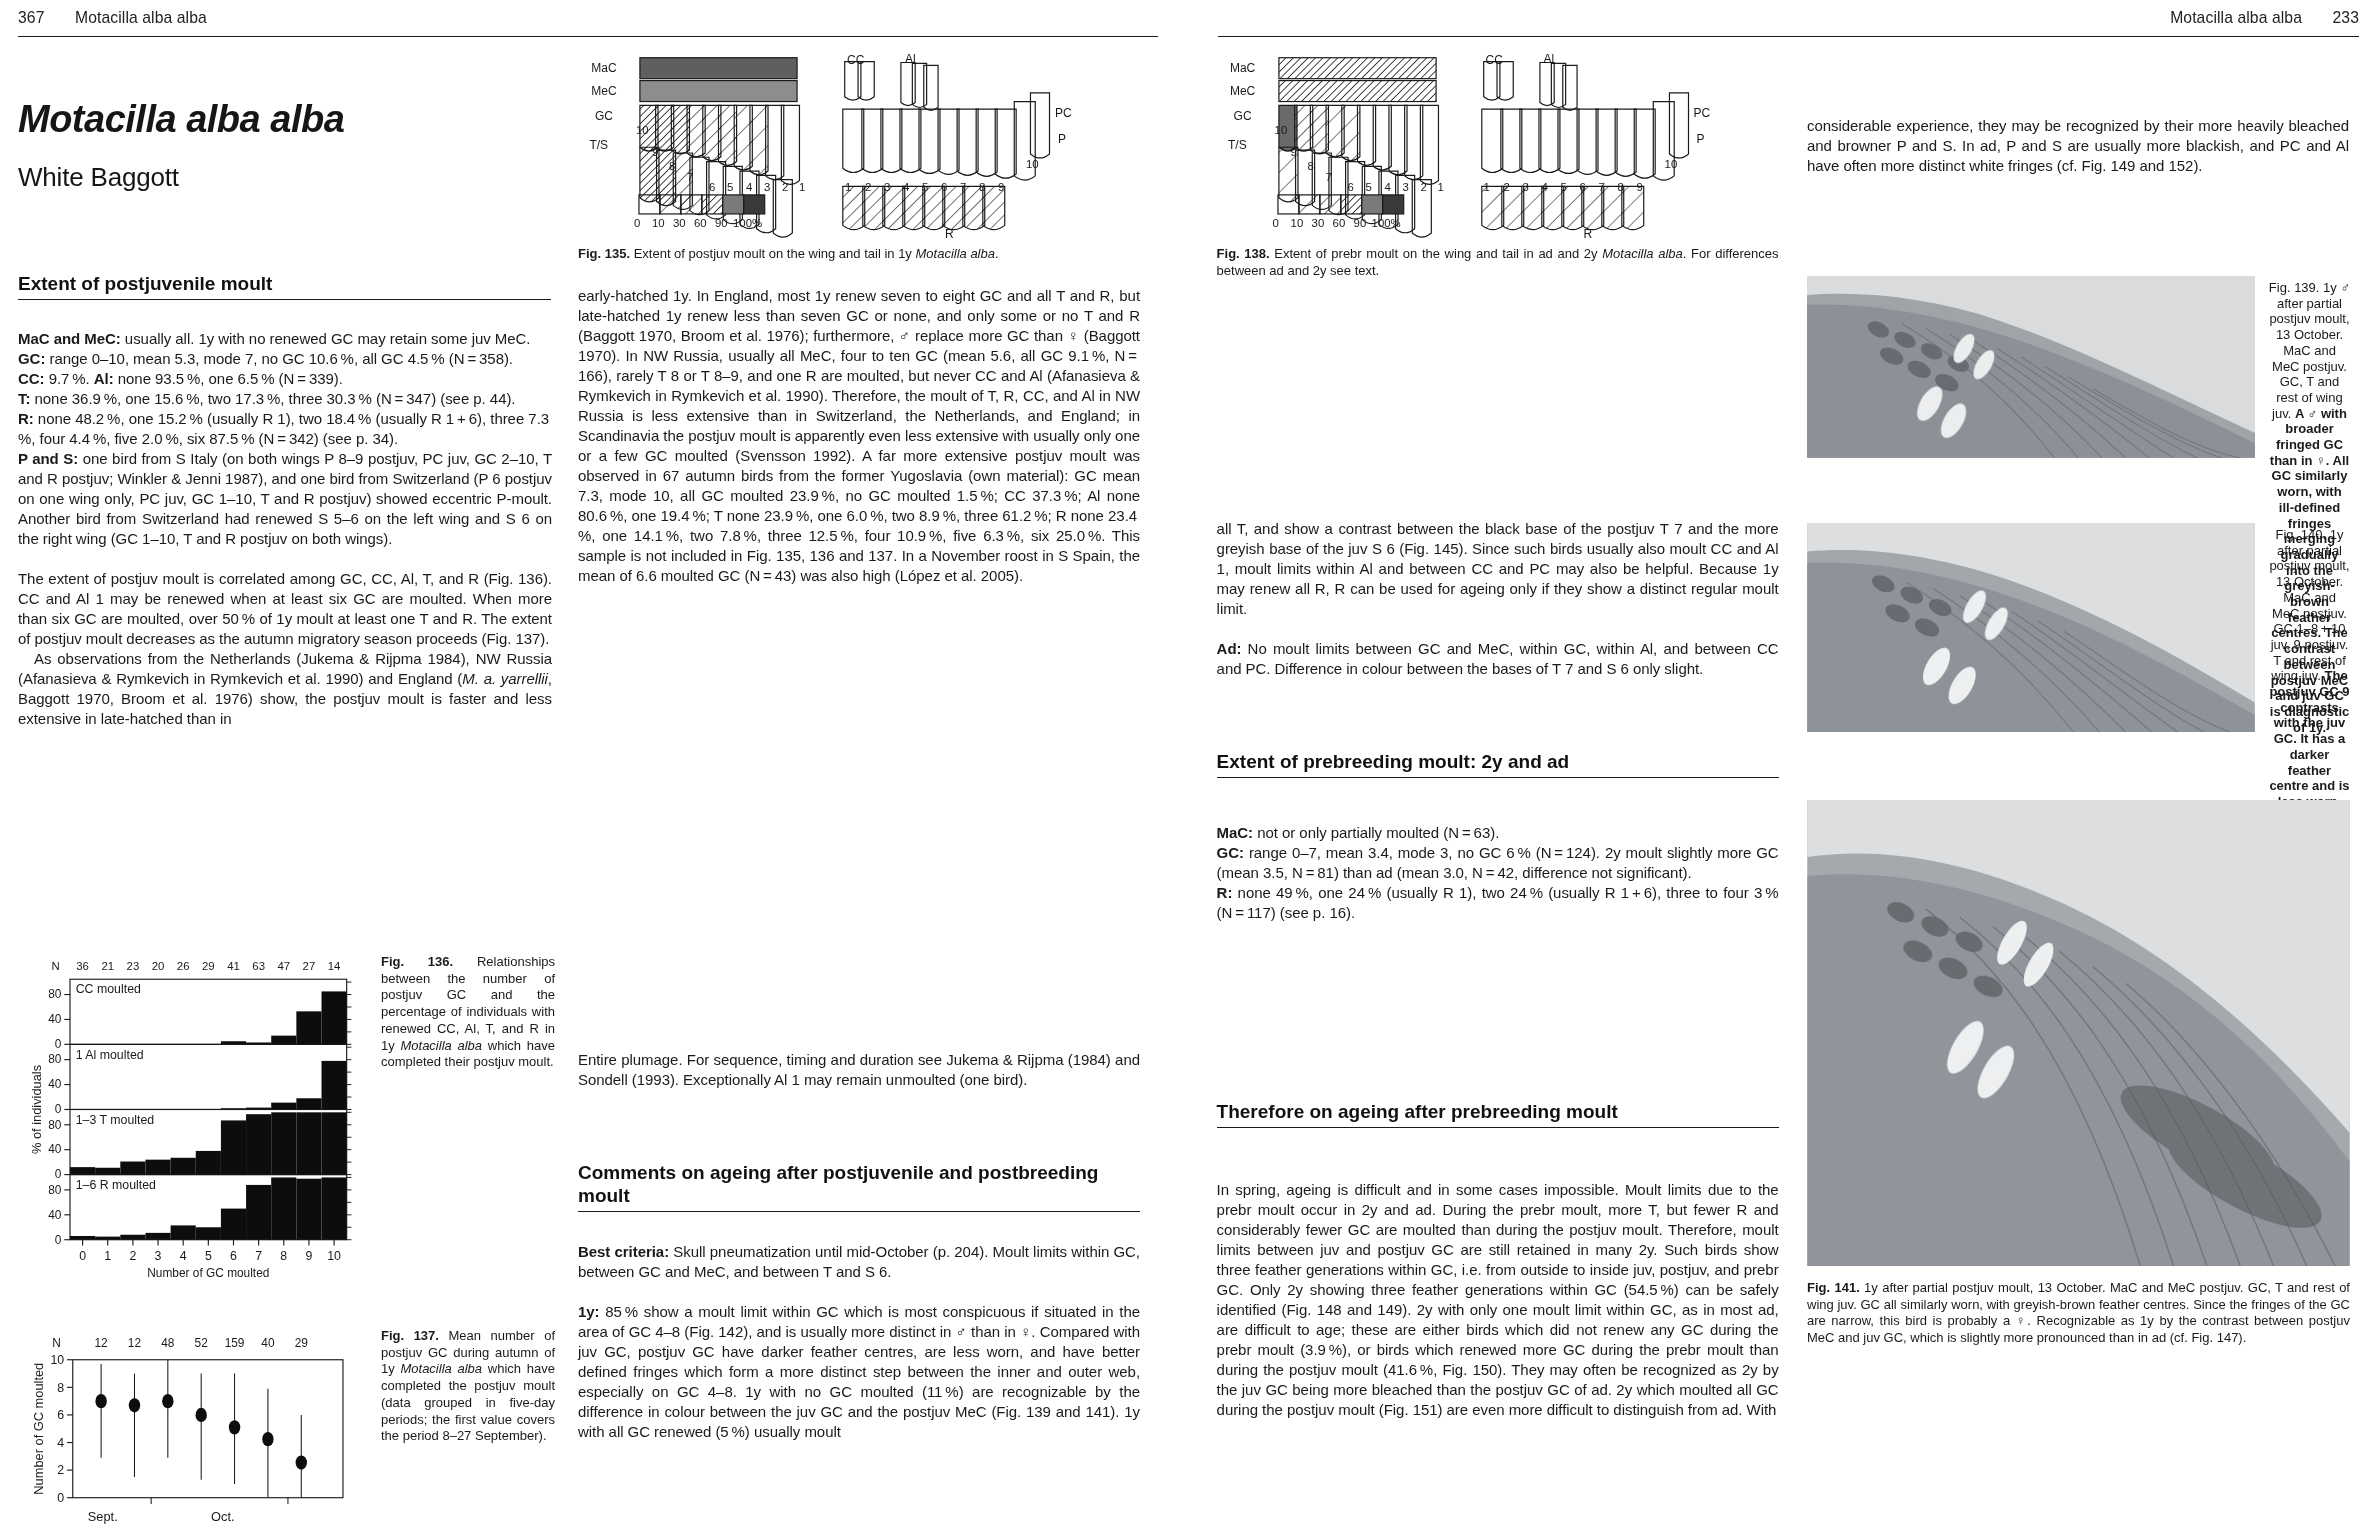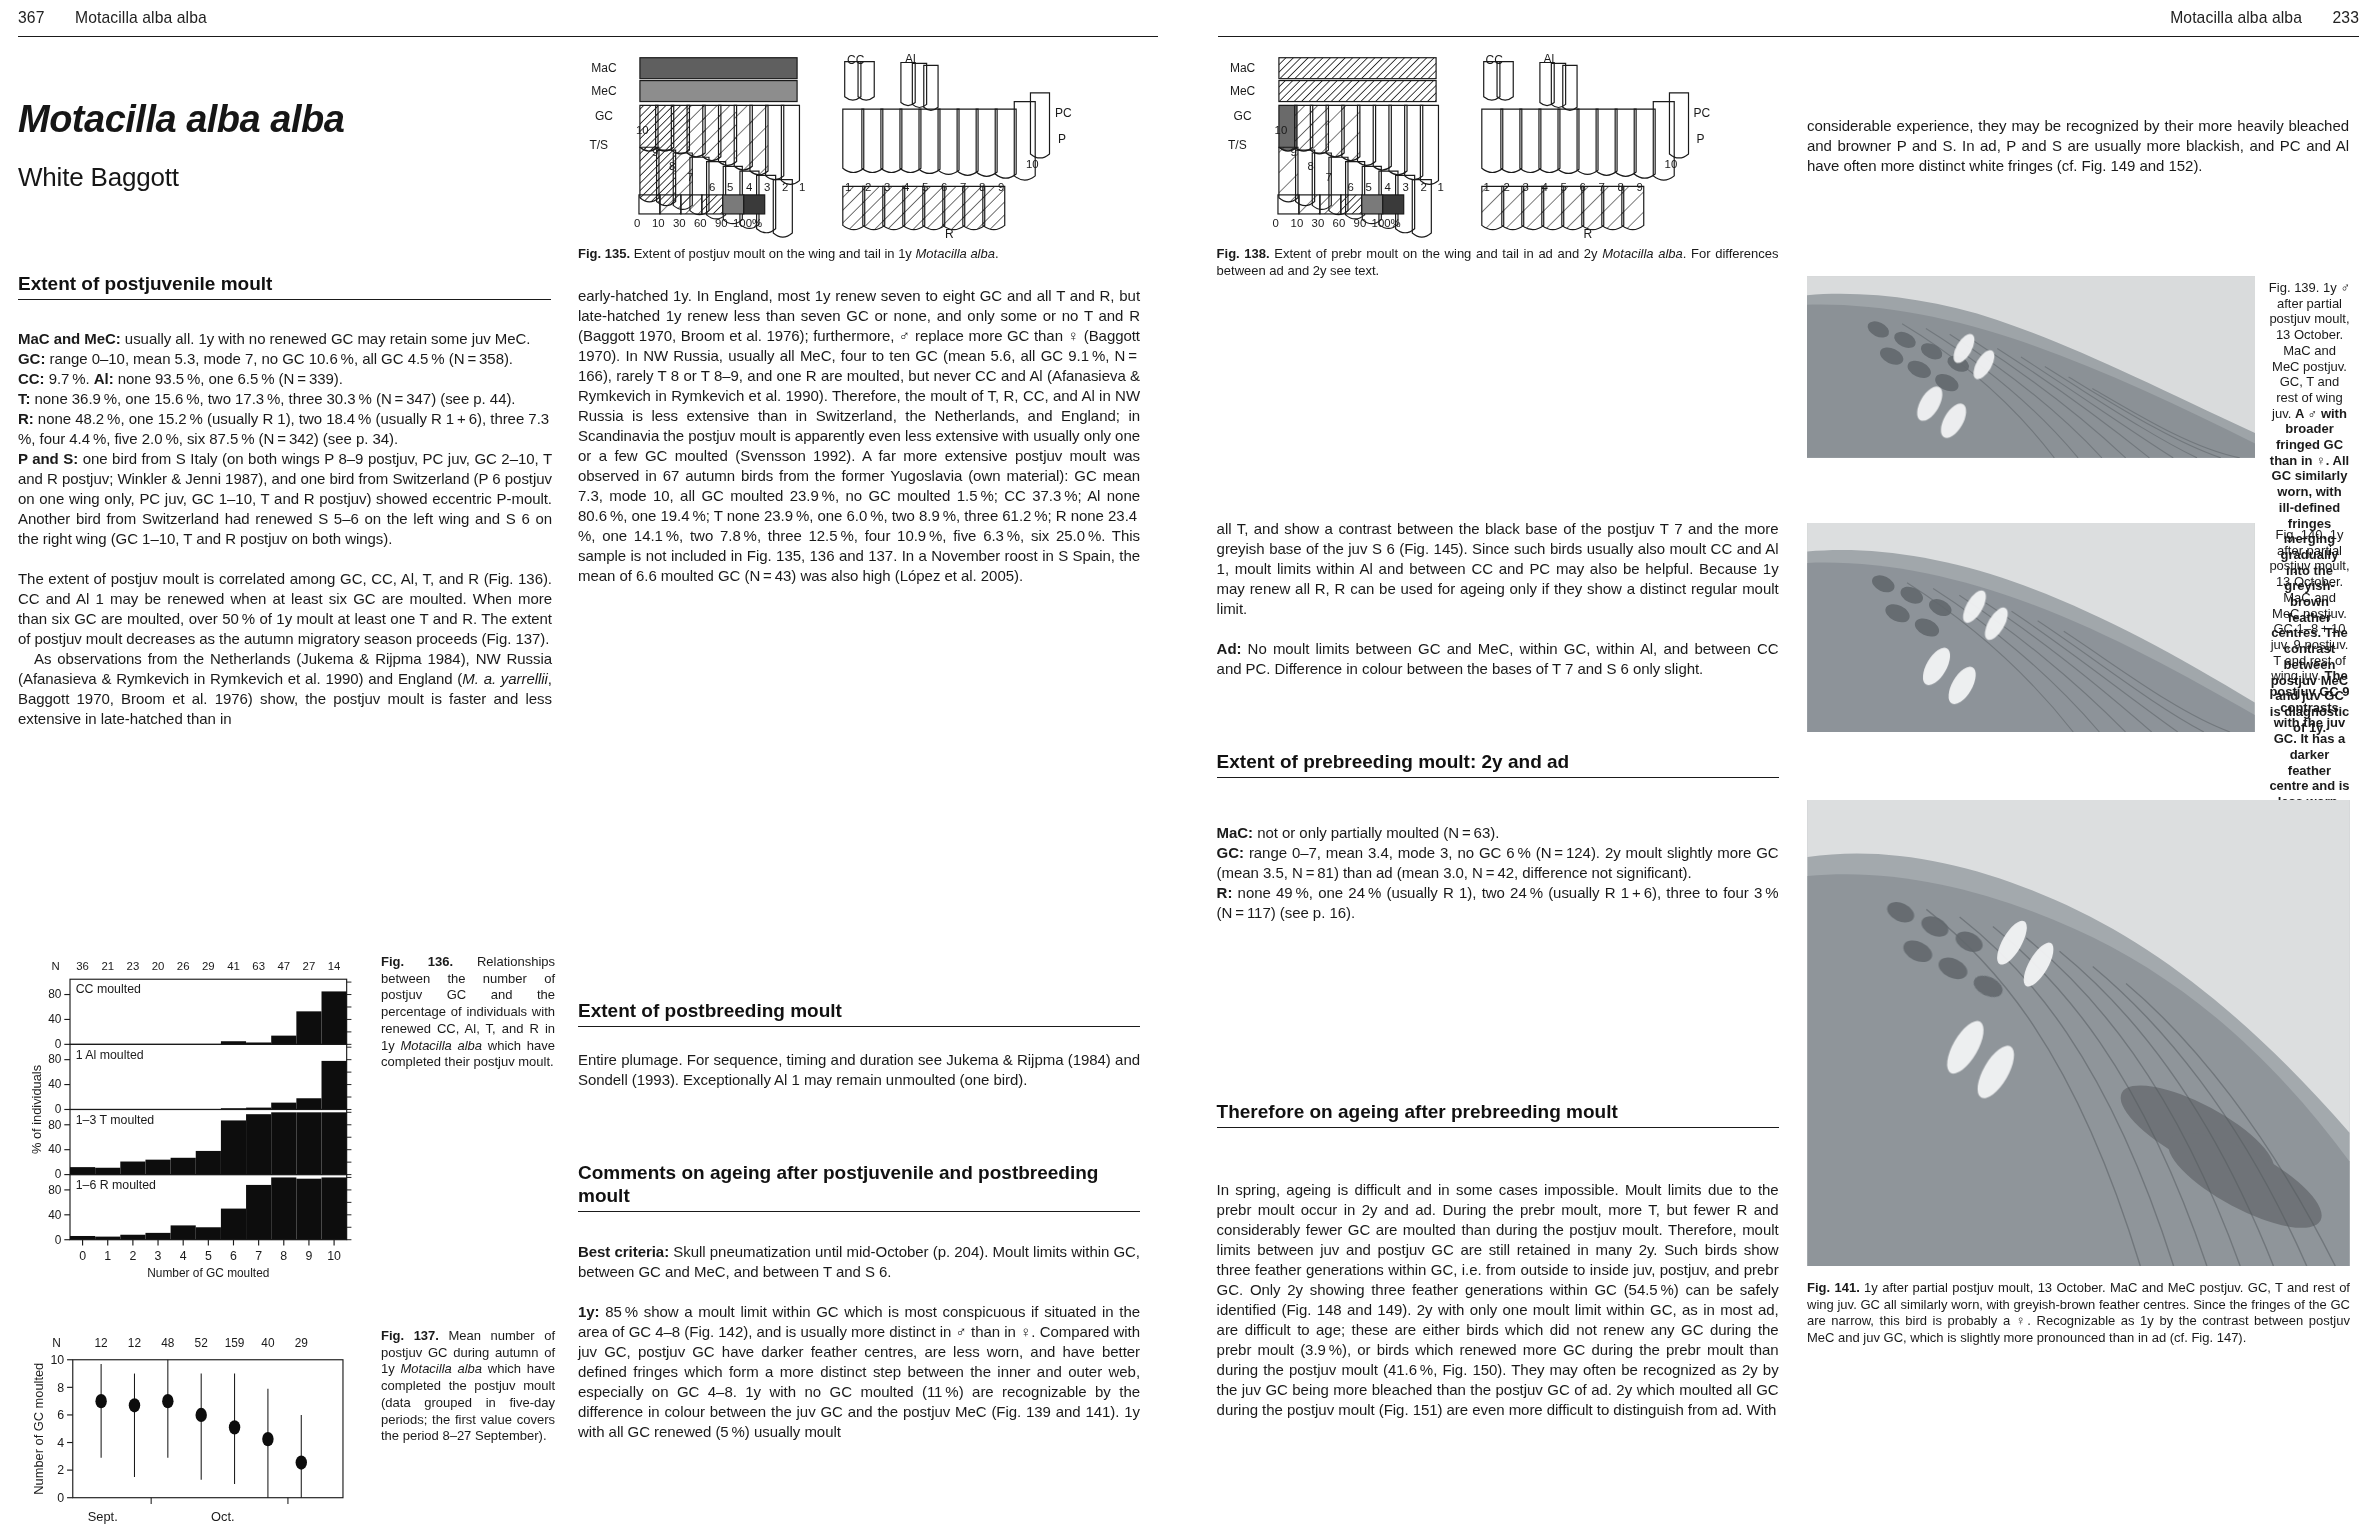--- a/index.html
+++ b/index.html
@@ -207,24 +207,20 @@
   </div>
 
   <div class="cap" style="left:578px;top:246px;width:562px;">
     <span class="lbl">Fig. 135.</span><span> Extent of postjuv moult on the wing and tail in 1y </span><i>Motacilla alba</i><span>.</span>
   </div>
 
   <div class="col" style="left:578px;top:286px;width:562px;">
     <p><span>early-hatched 1y. In England, most 1y renew seven to eight GC and all T and R, but late-hatched 1y renew less than seven GC or none, and only some or no T and R (Baggott 1970, Broom et al. 1976); furthermore, ♂ replace more GC than ♀ (Baggott 1970). In NW Russia, usually all MeC, four to ten GC (mean 5.6, all GC 9.1 %, N = 166), rarely T 8 or T 8–9, and one R are moulted, but never CC and Al (Afanasieva &amp; Rymkevich in Rymkevich et al. 1990). Therefore, the moult of T, R, CC, and Al in NW Russia is less extensive than in Switzerland, the Netherlands, and England; in Scandinavia the postjuv moult is apparently even less extensive with usually only one or a few GC moulted (Svensson 1992). A far more extensive postjuv moult was observed in 67 autumn birds from the former Yugoslavia (own material): GC mean 7.3, mode 10, all GC moulted 23.9 %, no GC moulted 1.5 %; CC 37.3 %; Al none 80.6 %, one 19.4 %; T none 23.9 %, one 6.0 %, two 8.9 %, three 61.2 %; R none 23.4 %, one 14.1 %, two 7.8 %, three 12.5 %, four 10.9 %, five 6.3 %, six 25.0 %. This sample is not included in Fig. 135, 136 and 137. In a November roost in S Spain, the mean of 6.6 moulted GC (N = 43) was also high (López et al. 2005).</span></p>
   </div>
 
-  <div class="h2" style="left:578px;top:999px;width:562px;">
-    <span>Extent of postbreeding moult</span>
-    <span class="hr"></span>
-  </div>
   <div class="col" style="left:578px;top:1050px;width:562px;">
     <p><span>Entire plumage. For sequence, timing and duration see Jukema &amp; Rijpma (1984) and Sondell (1993). Exceptionally Al 1 may remain unmoulted (one bird).</span></p>
   </div>
 
   <div class="h2" style="left:578px;top:1161px;width:562px;">
     <span>Comments on ageing after postjuvenile and postbreeding moult</span>
     <span class="hr"></span>
   </div>
   <div class="col" style="left:578px;top:1242px;width:562px;">
     <p><b>Best criteria:</b><span> Skull pneumatization until mid-October (p. 204). Moult limits within GC, between GC and MeC, and between T and S 6.</span></p>

